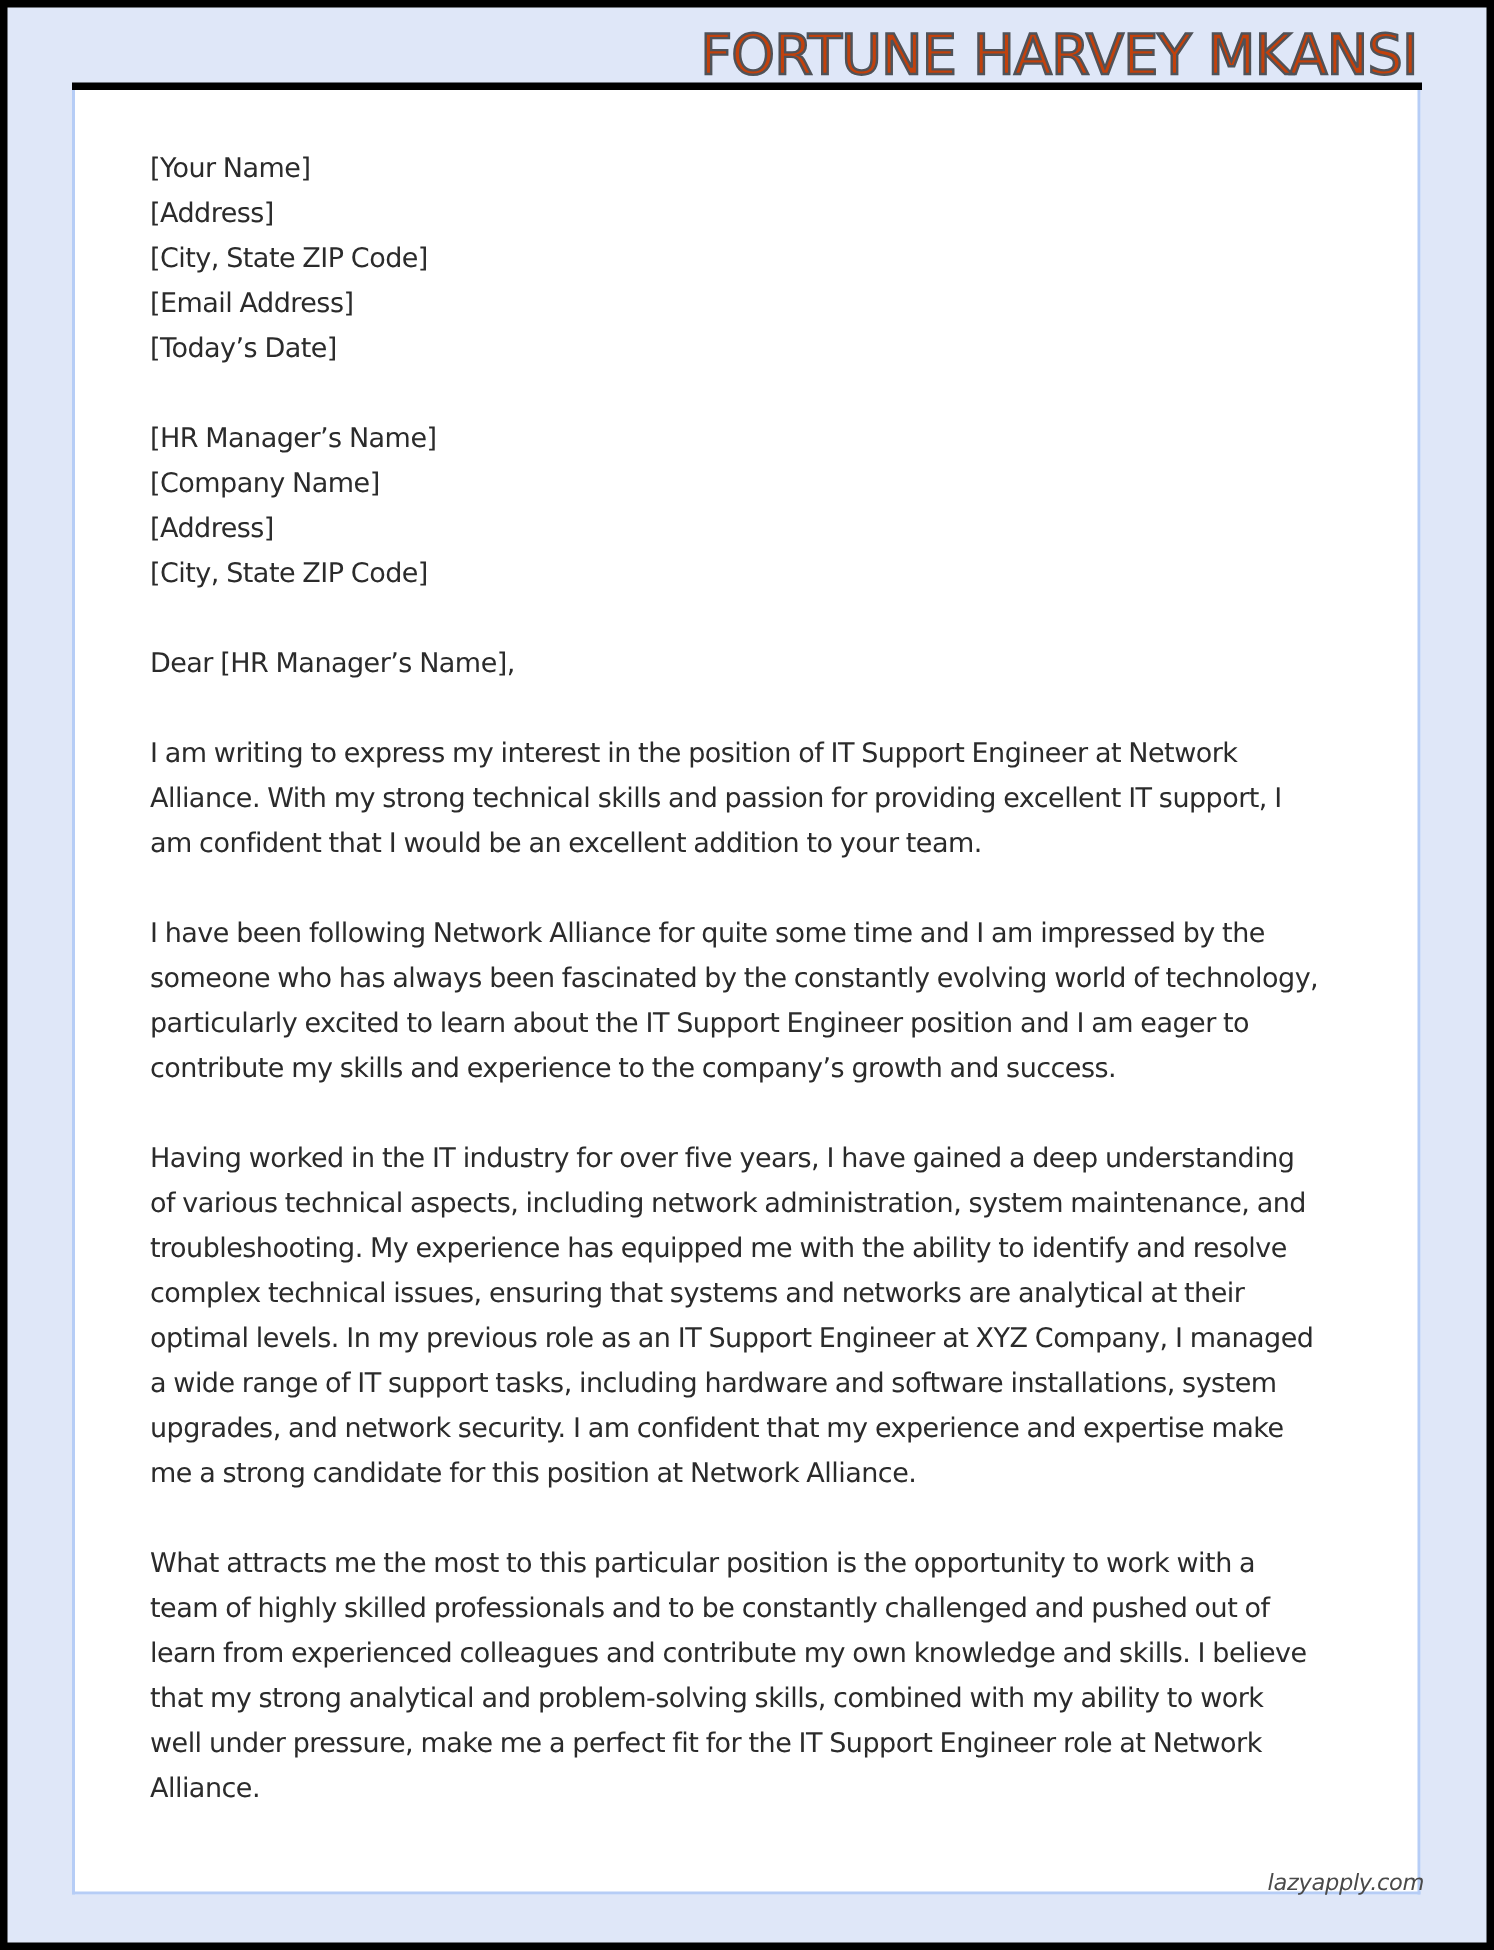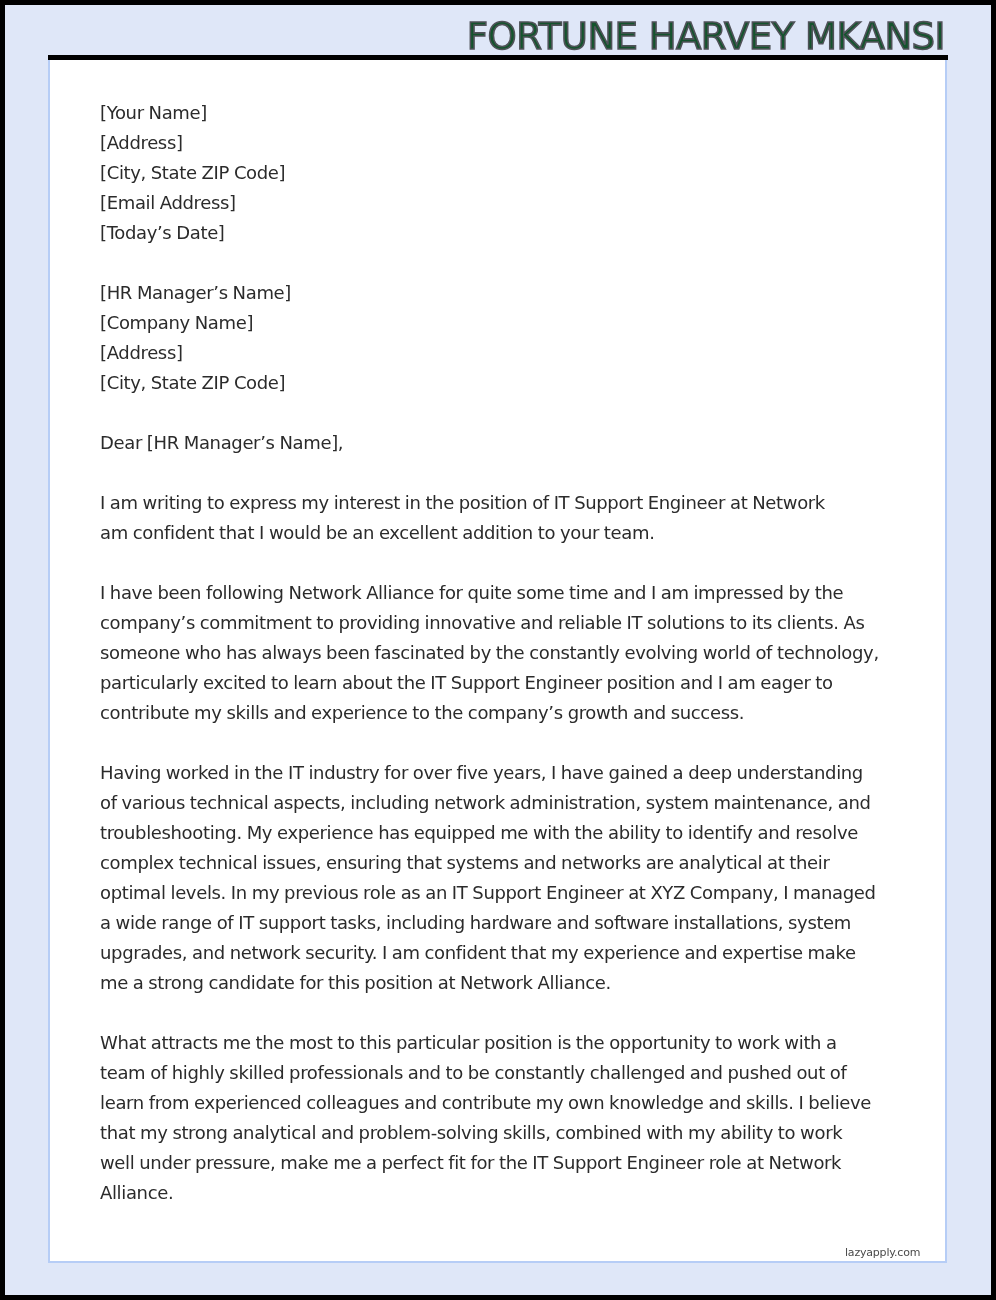--- a/index.html
+++ b/index.html
@@ -23,21 +23,21 @@
       overflow: hidden;
     }
     .name-title {
       position: absolute;
       right: 46px;
       top: 8px;
       font-family: "DejaVu Sans", sans-serif;
       font-size: 37px;
       font-weight: normal;
       letter-spacing: -0.5px;
-      color: #14532d;
+      color: #c2410c;
       -webkit-text-stroke: 1.6px #4f5258;
       white-space: nowrap;
       line-height: 48px;
     }
     .header-bar {
       position: absolute;
       left: 43px;
       top: 50px;
       width: 900px;
       height: 5px;
@@ -67,24 +67,25 @@
       word-spacing: -0.5px;
     }
     .letter .line { display: block; white-space: nowrap; }
     .letter .block { margin-bottom: 30px; }
     .letter p { margin-bottom: 30px; }
     .watermark {
       position: absolute;
       left: 840px;
       top: 1241px;
       font-family: "DejaVu Sans", sans-serif;
-      font-size: 11px;
+      font-size: 15px;
       color: #4a4a4a;
       letter-spacing: -0.2px;
       white-space: nowrap;
+      font-style: italic;
     }
   </style>
 </head>
 <body>
 
 <div class="frame">
   <div class="name-title">FORTUNE HARVEY MKANSI</div>
   <div class="header-bar"></div>
   <div class="page"></div>
 
@@ -103,26 +104,26 @@
       <span class="line">[Address]</span>
       <span class="line">[City, State ZIP Code]</span>
     </div>
 
     <div class="block">
       <span class="line">Dear [HR Manager’s Name],</span>
     </div>
 
     <p>
       <span class="line">I am writing to express my interest in the position of IT Support Engineer at Network</span>
+      <span class="line">Alliance. With my strong technical skills and passion for providing excellent IT support, I</span>
       <span class="line">am confident that I would be an excellent addition to your team.</span>
     </p>
 
     <p>
       <span class="line">I have been following Network Alliance for quite some time and I am impressed by the</span>
-      <span class="line">company’s commitment to providing innovative and reliable IT solutions to its clients. As</span>
       <span class="line">someone who has always been fascinated by the constantly evolving world of technology,</span>
       <span class="line">particularly excited to learn about the IT Support Engineer position and I am eager to</span>
       <span class="line">contribute my skills and experience to the company’s growth and success.</span>
     </p>
 
     <p>
       <span class="line">Having worked in the IT industry for over five years, I have gained a deep understanding</span>
       <span class="line">of various technical aspects, including network administration, system maintenance, and</span>
       <span class="line">troubleshooting. My experience has equipped me with the ability to identify and resolve</span>
       <span class="line">complex technical issues, ensuring that systems and networks are analytical at their</span>

